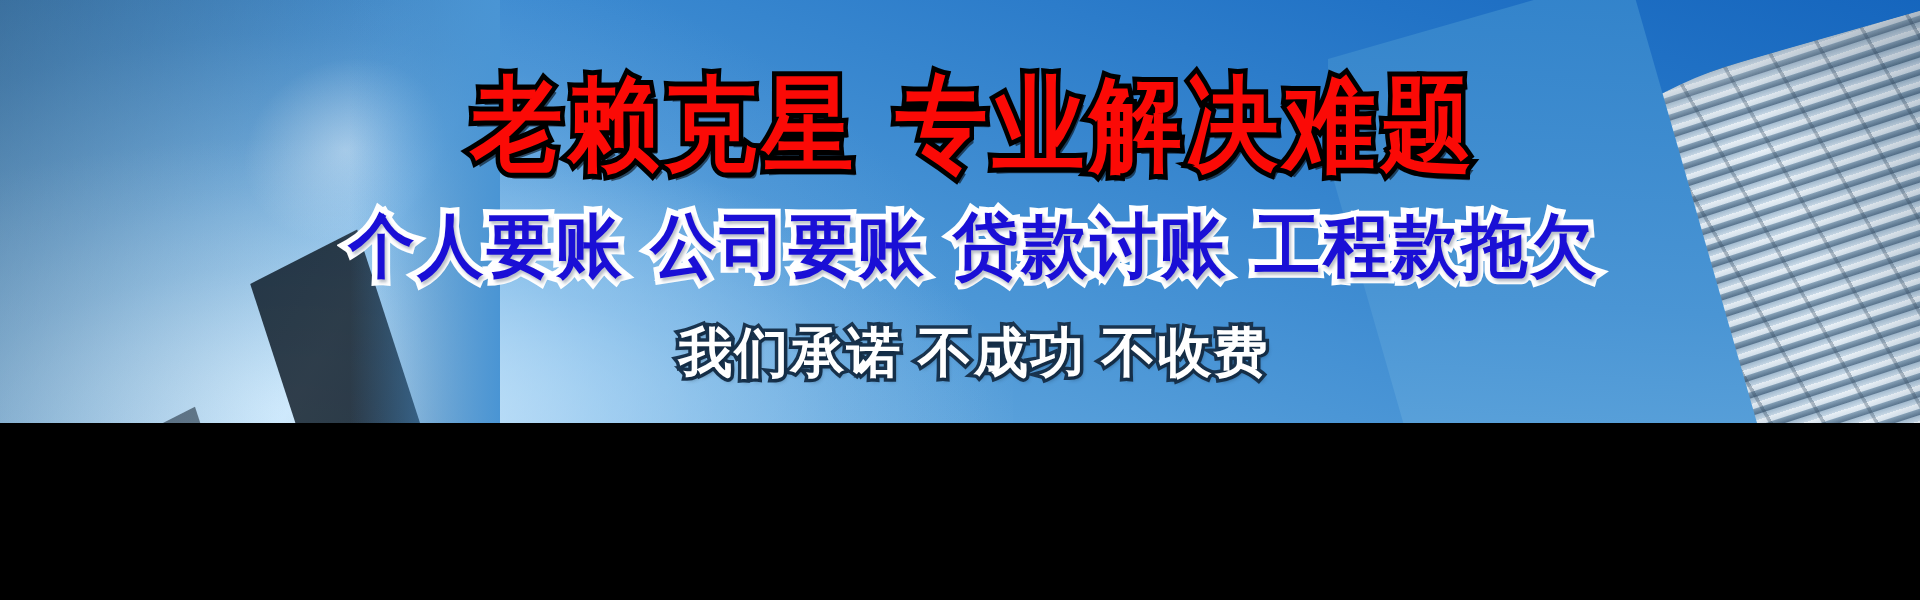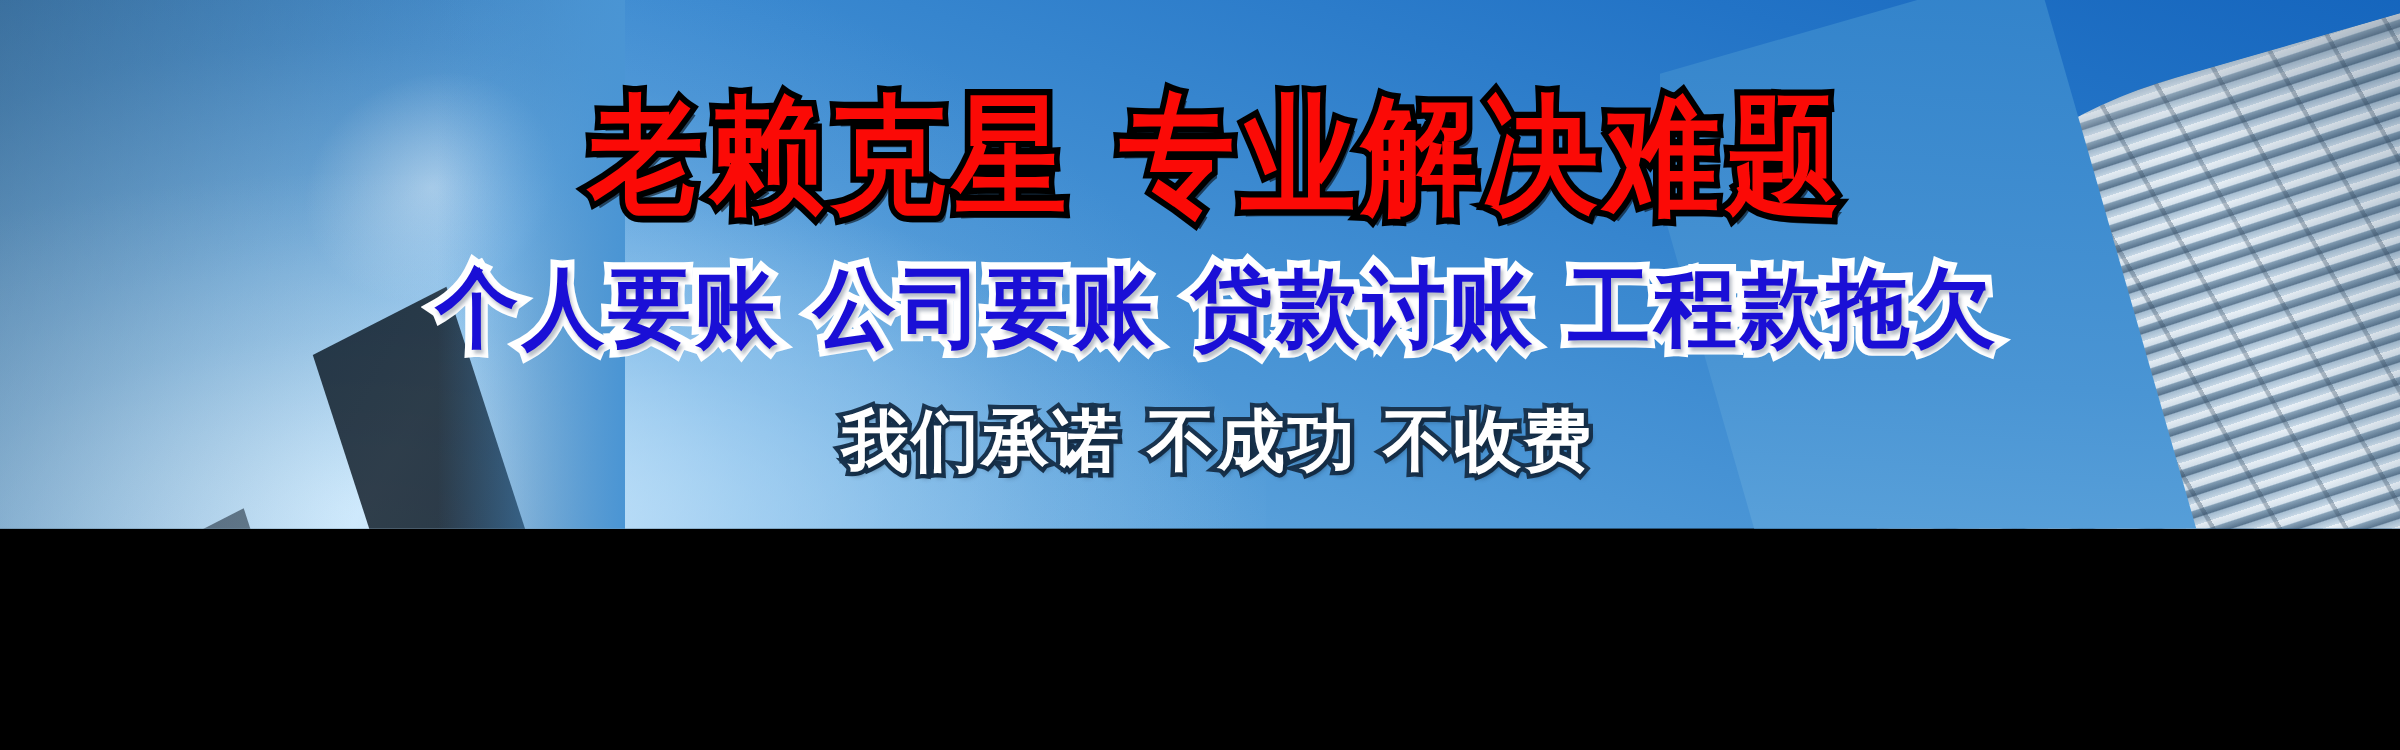--- a/index.html
+++ b/index.html
@@ -227,20 +227,21 @@
   
   .promise {
     margin-top: 48px;
     font-size: 54px;
     letter-spacing: 2px;
     color: #ffffff;
     font-weight: 700;
     -webkit-text-stroke: 7px #19344f;
     paint-order: stroke fill;
     text-shadow: 2px 3px 4px rgba(10,28,48,0.42);
+    font-family: Liberation Serif, serif;
   }
 </style>
 </head>
 <body>
 
 <div id="banner">
 
   <div class="sky"></div>
   <div class="sky-glow"></div>
 

